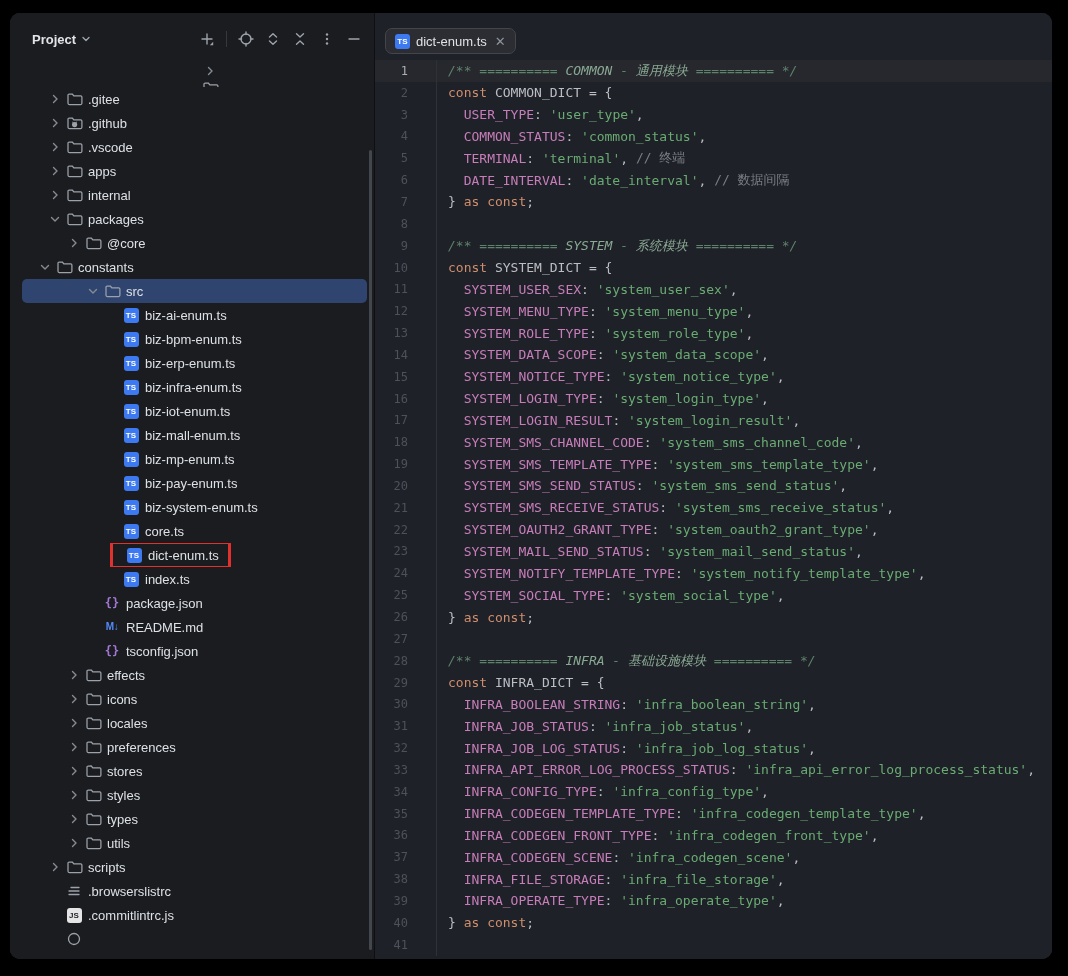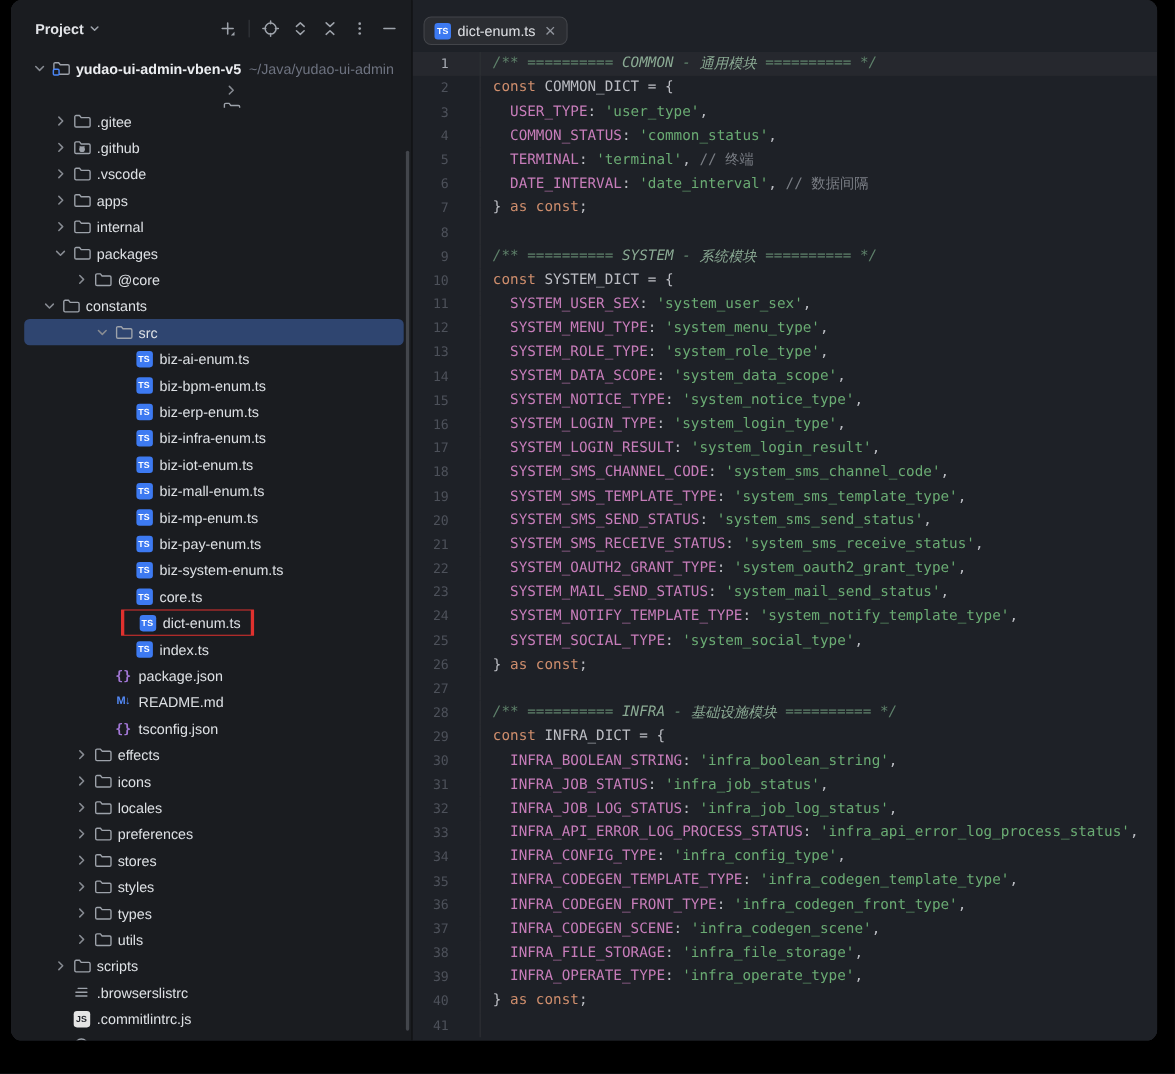--- a/index.html
+++ b/index.html
@@ -2,21 +2,21 @@
 <html><head>
 <meta charset="utf-8">
 <style>
   html,body{margin:0;padding:0;}
   body{
     width:1068px;height:976px;background:#000;
     font-family:"Liberation Sans",sans-serif;
     -webkit-font-smoothing:antialiased;overflow:hidden;
   }
   .window{
-    position:absolute;left:10px;top:0;width:1042px;height:946px;
+    position:absolute;left:10px;top:13px;width:1042px;height:946px;
     background:#1a1c20;border-radius:10px;overflow:hidden;
     display:flex;box-shadow:0 0 0 1px #26282c inset;
   }
   
   .panel{width:365px;flex:0 0 365px;position:relative;background:#1a1c20;border-right:1px solid #0e0f12;box-sizing:border-box;}
   .panel-header{height:50px;display:flex;align-items:center;padding:2px 12px 0 22px;box-sizing:border-box;}
   .panel-title{display:flex;align-items:center;gap:5px;color:#e2e4e8;font-size:13px;font-weight:700;cursor:default;}
   .panel-toolbar{margin-left:auto;display:flex;align-items:center;gap:11px;}
   .panel-toolbar .tbico{width:16px;height:16px;display:inline-flex;align-items:center;justify-content:center;}
   .tb-sep{width:1px;height:16px;background:#35383d;}
@@ -123,35 +123,20 @@
             </svg>
         </span>
         <span class="tbico">
           <svg width="16" height="16" viewBox="0 0 16 16">
               <path d="M3 8h10" stroke="#9ea3ab" stroke-width="1.4" stroke-linecap="round"></path>
             </svg>
         </span>
       </div>
     </div>
     <div id="tree" class="tree">
-        <div class="trow" style="padding-left: 18px;">
-          <span class="chev">
-            <svg width="14" height="14" viewBox="0 0 14 14">
-              <polyline points="3.5,5.5 7,9 10.5,5.5" fill="none" stroke="#878b92" stroke-width="1.4" stroke-linecap="round" stroke-linejoin="round"></polyline>
-            </svg>
-          </span>
-          <span class="ticon">
-            <svg width="17" height="16" viewBox="0 0 17 16">
-              <path d="M2 4.2c0-.7.5-1.2 1.2-1.2h3.1l1.5 1.9h6.9c.7 0 1.2.5 1.2 1.2v6.2c0 .7-.5 1.2-1.2 1.2H3.2c-.7 0-1.2-.5-1.2-1.2z" fill="none" stroke="#9da2aa" stroke-width="1.25" stroke-linejoin="round"></path>
-              <rect x="1.5" y="9" width="5.2" height="5.2" rx="1" fill="#1a1c20" stroke="#4a86f7" stroke-width="1.3"></rect>
-            </svg>
-          </span>
-          <span class="tlabel bold">yudao-ui-admin-vben-v5</span>
-          <span class="tpath">~/Java/yudao-ui-admin</span>
-        </div>
         <div class="trow" style="padding-left: 37px; flex-direction: column;">
           <span class="chev">
             <svg width="14" height="14" viewBox="0 0 14 14">
               <polyline points="5.5,3.5 9,7 5.5,10.5" fill="none" stroke="#878b92" stroke-width="1.4" stroke-linecap="round" stroke-linejoin="round"></polyline>
             </svg>
           </span>
           <span class="ticon">
             <svg width="17" height="16" viewBox="0 0 17 16">
               <path d="M2 4.2c0-.7.5-1.2 1.2-1.2h3.1l1.5 1.9h6.9c.7 0 1.2.5 1.2 1.2v6.2c0 .7-.5 1.2-1.2 1.2H3.2c-.7 0-1.2-.5-1.2-1.2z" fill="none" stroke="#9da2aa" stroke-width="1.25" stroke-linejoin="round"></path>
             </svg>

